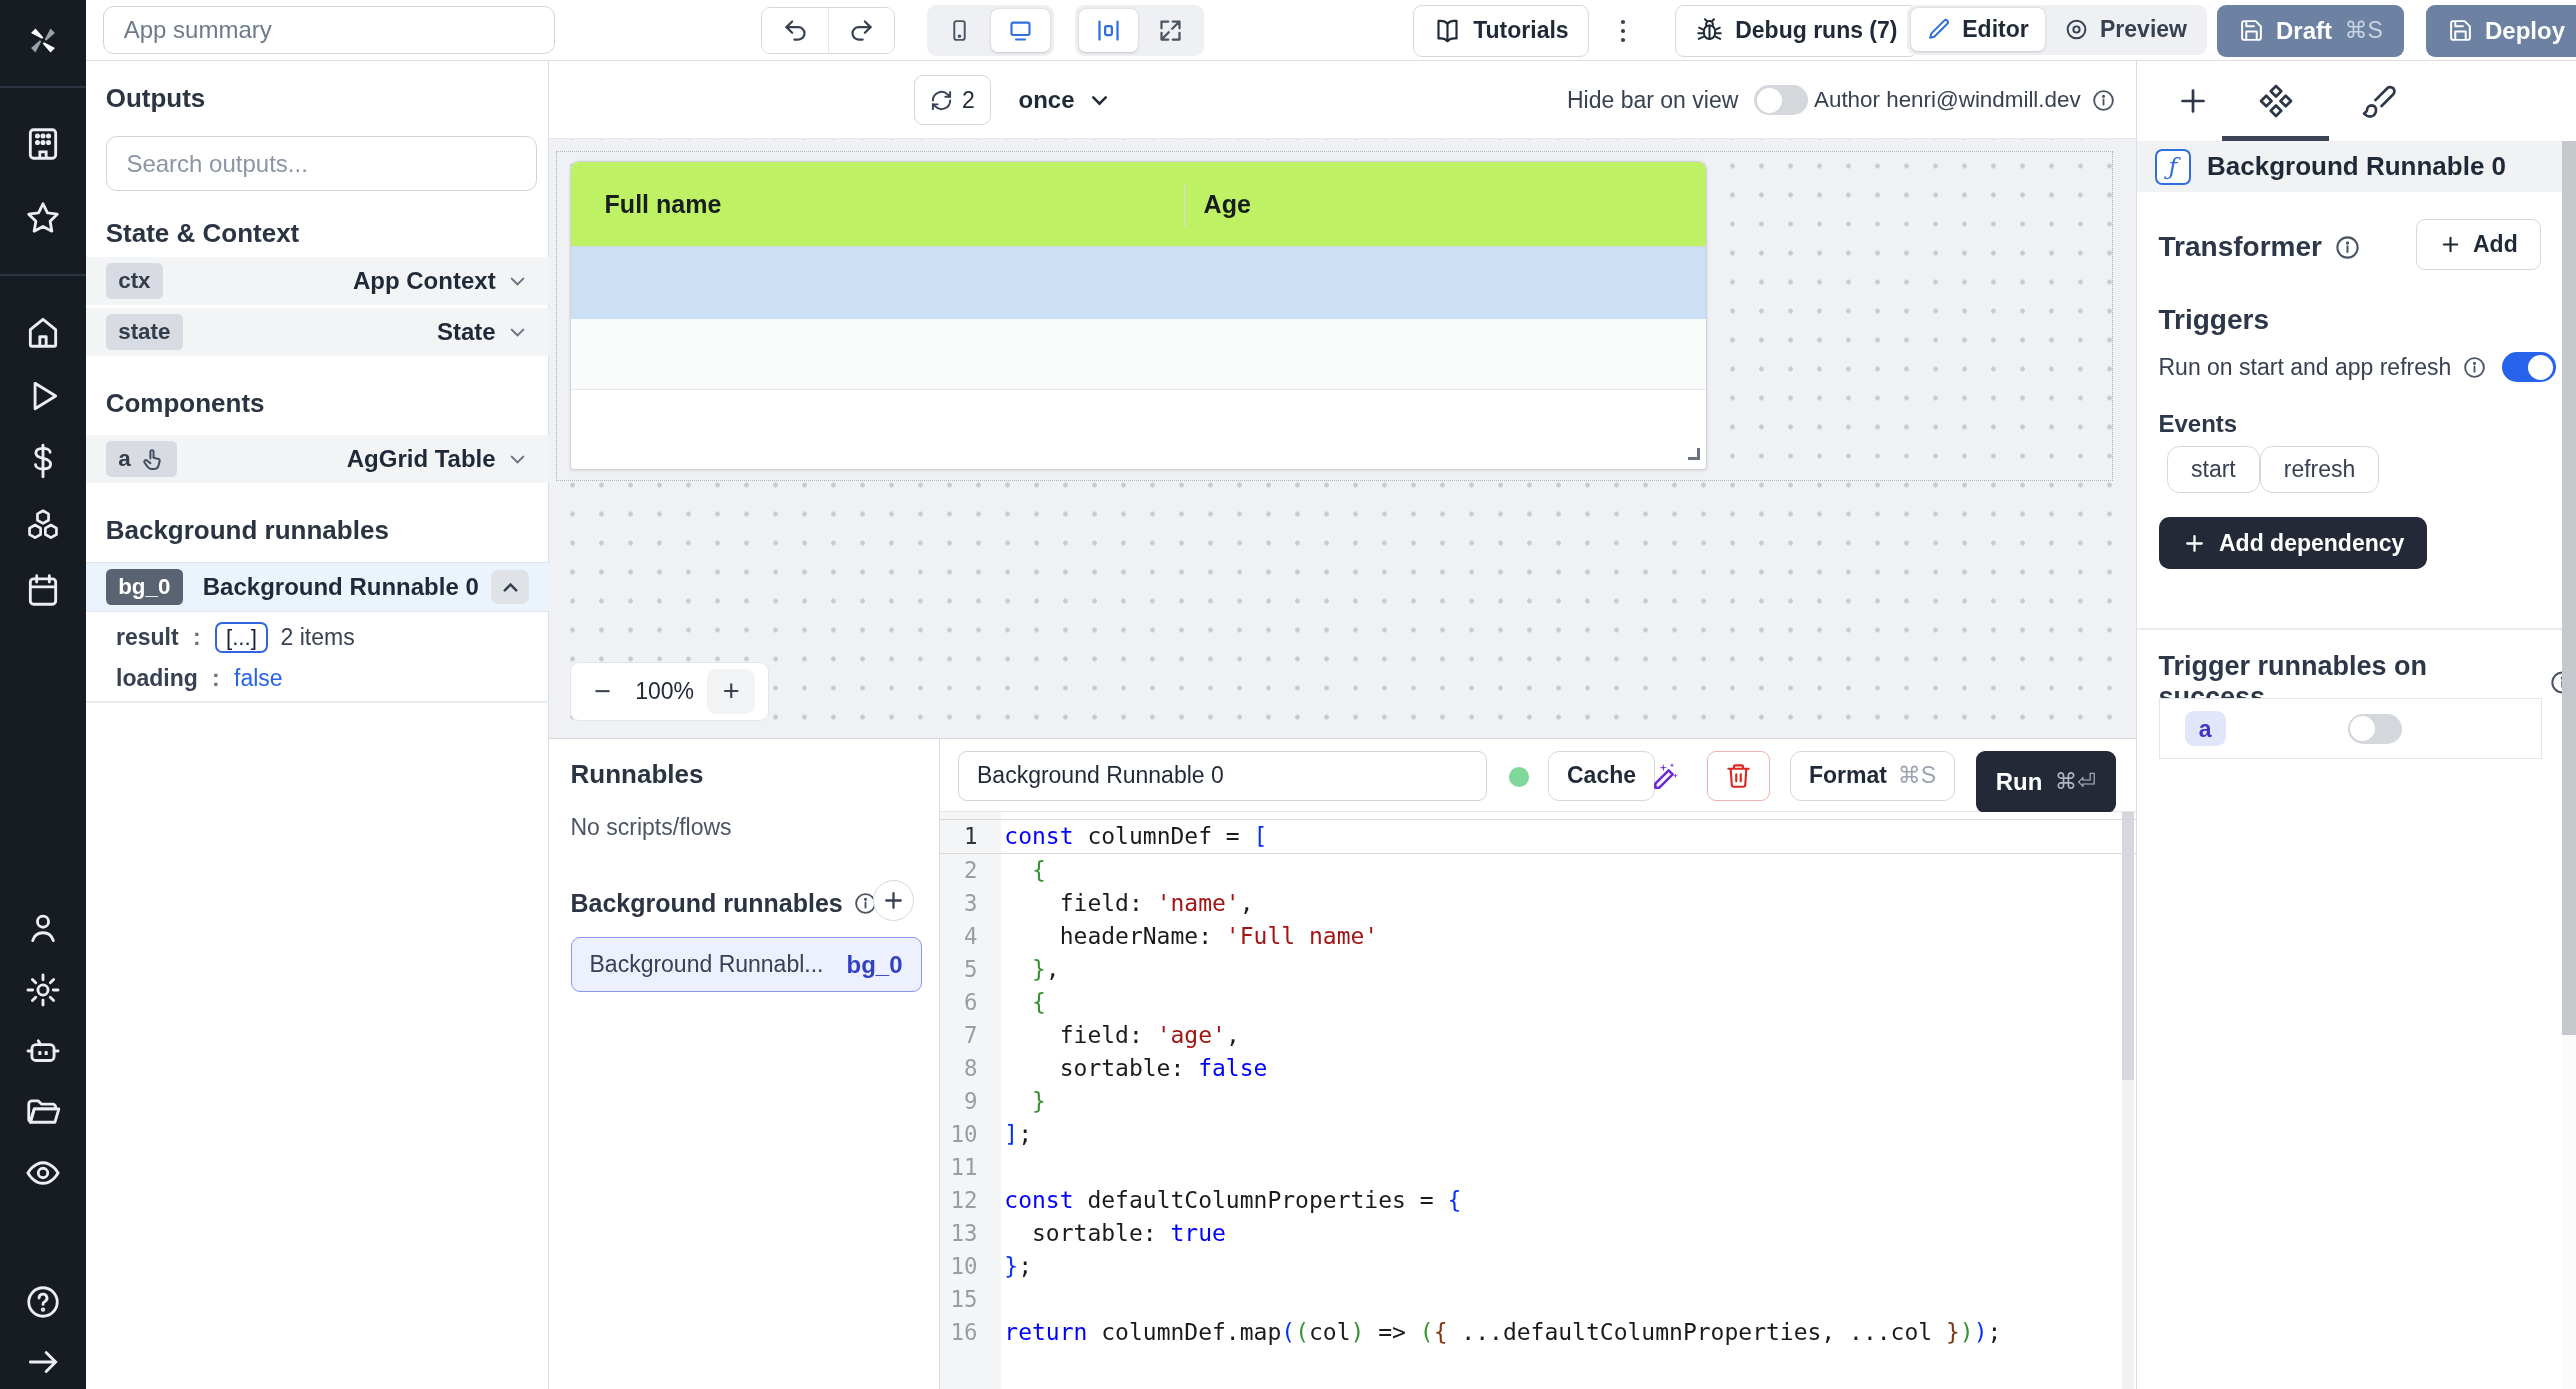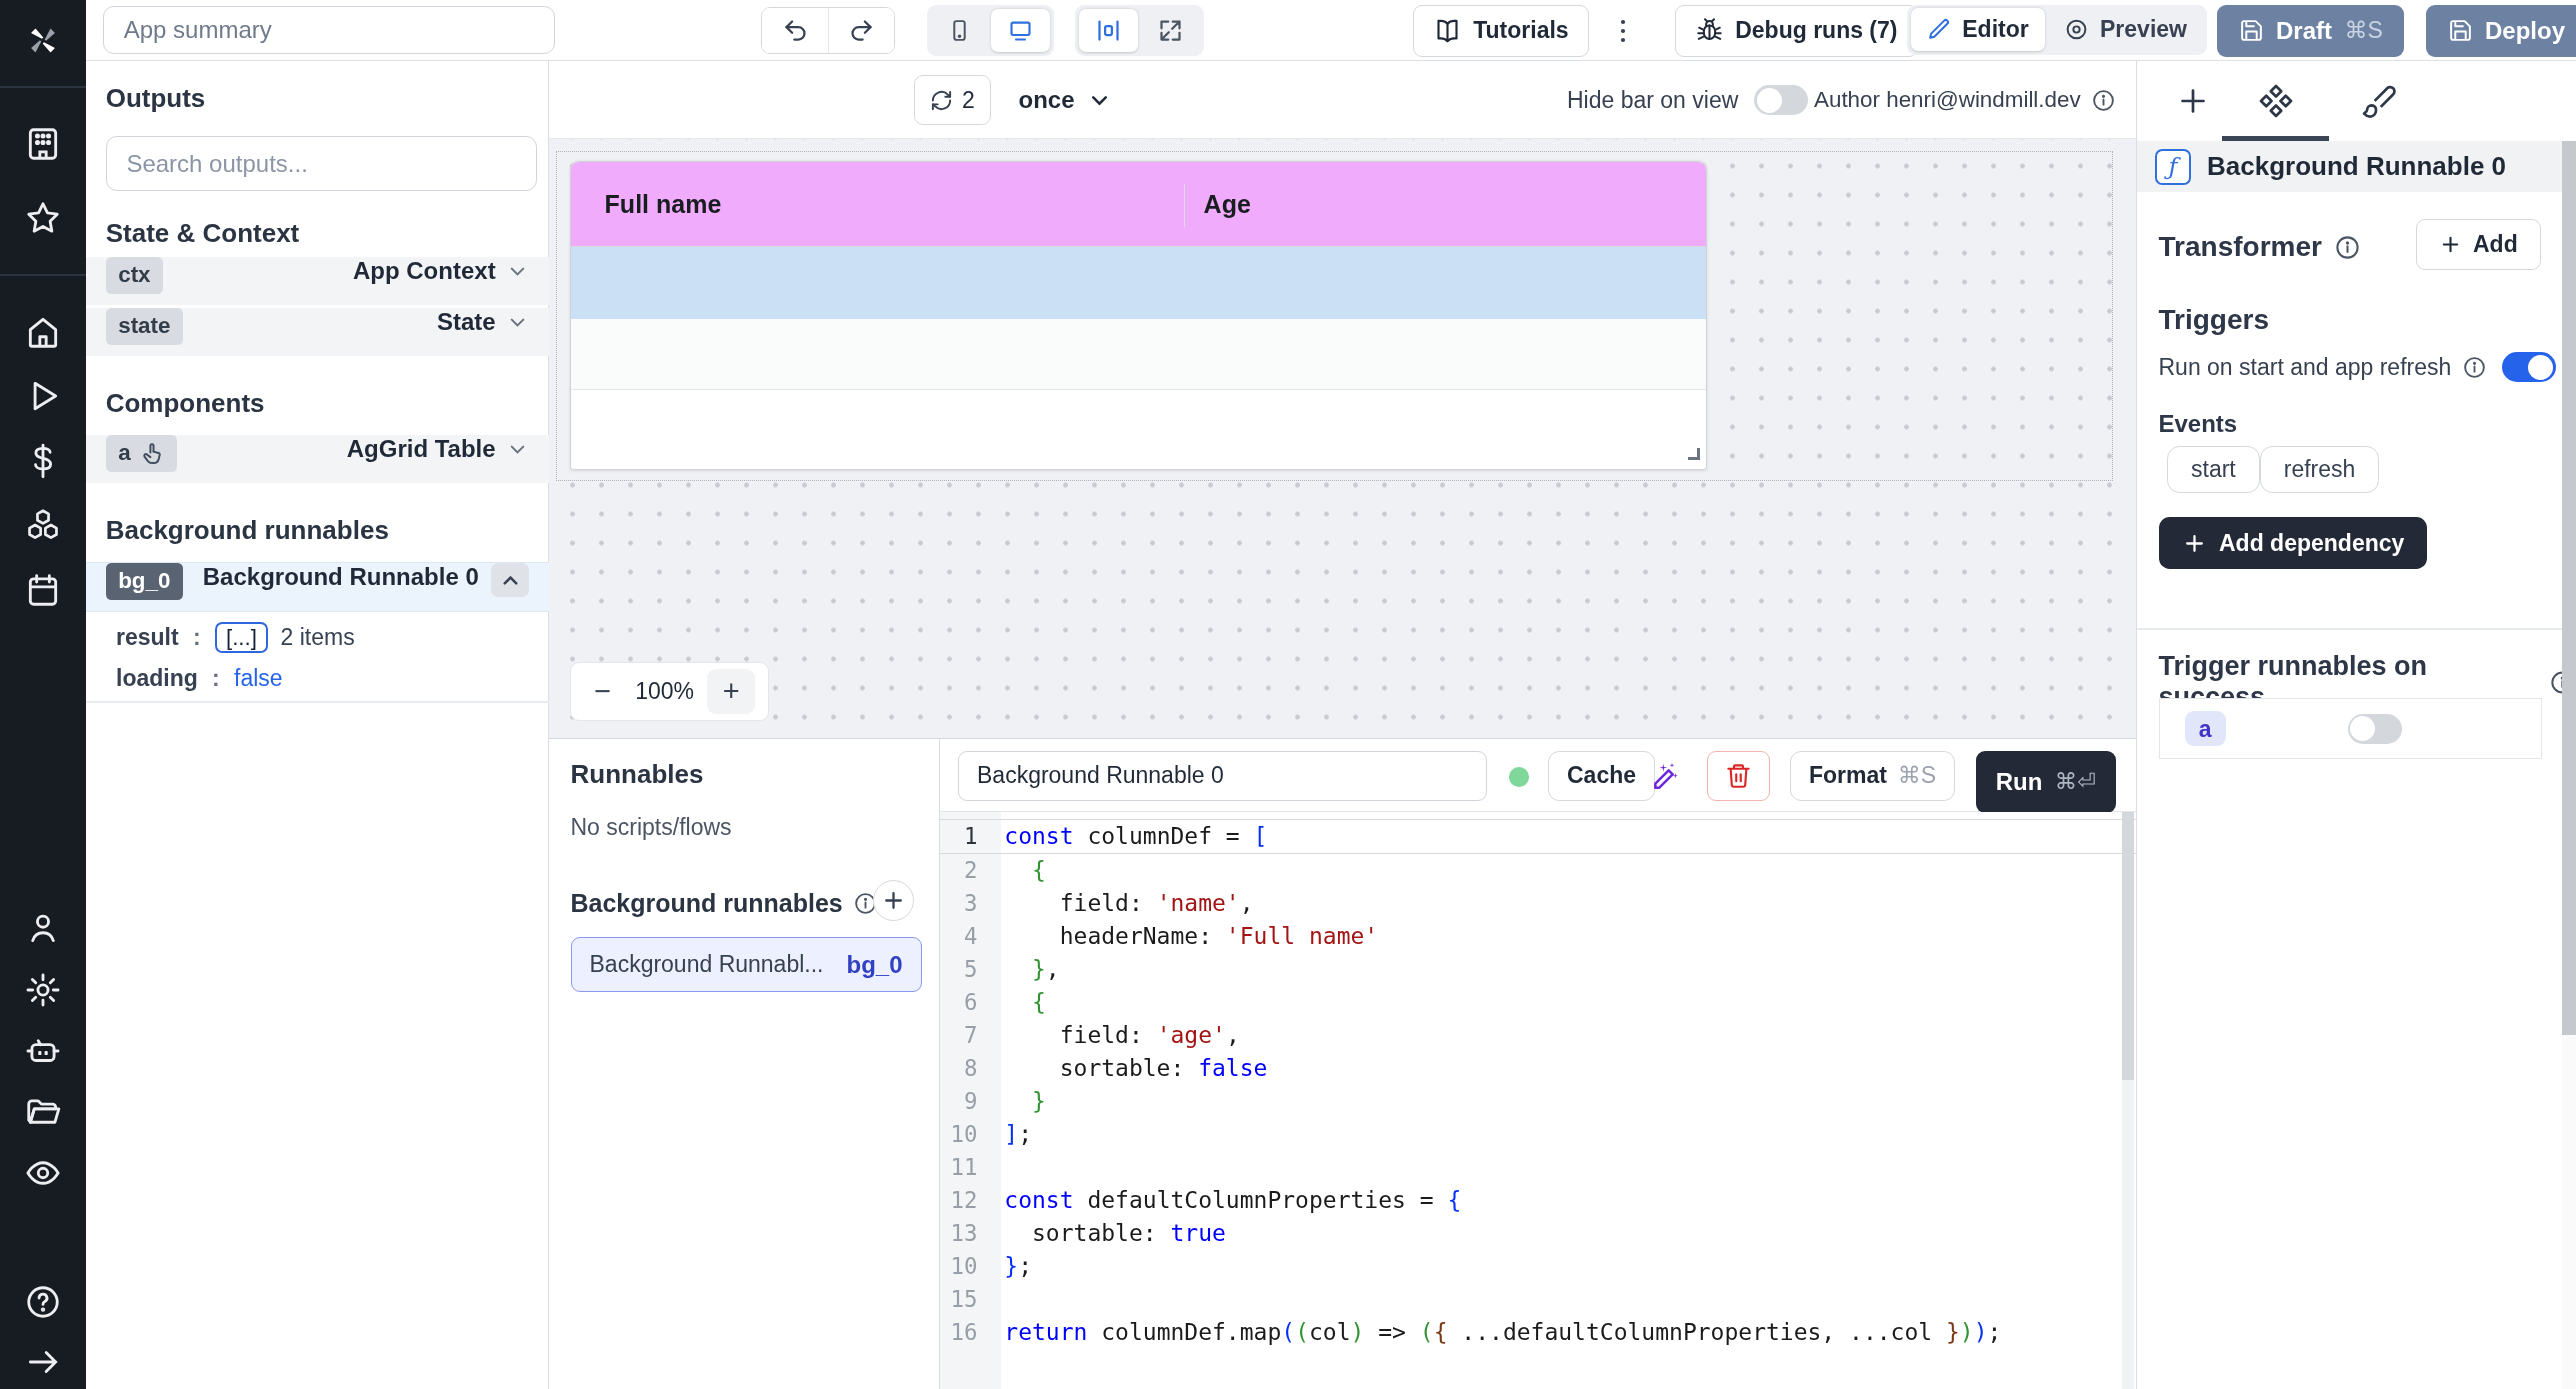--- a/index.html
+++ b/index.html
@@ -26,21 +26,21 @@
   .seg .sbtn.active { background:#fff; box-shadow:0 0.9px 2.7px rgba(0,0,0,.18); color:#1f2937; }
   .tb-btn { position:absolute; top:4.5px; height:52px; display:flex; align-items:center; justify-content:center; gap:12.5px; border:1.8px solid #d4d8dd; border-radius:9px; background:#fff; font-size:23px; font-weight:700; color:#1f2937; padding:0 19.7px; }
   .tb-solid { position:absolute; top:4.5px; height:52px; display:flex; align-items:center; justify-content:center; gap:12.5px; border-radius:9px; background:#6d82a3; color:#fff; font-size:24px; font-weight:700; padding:0 21.5px; }
   .tb-solid .shortcut { color:#c9d3e1; font-weight:400; font-size:23px; }
 
   
   .lpanel { position:absolute; left:86px; top:61px; width:463px; height:1329px; background:#fff; border-right:1.8px solid #dadde2;padding-left:8px; }
   .lp-h { position:absolute; left:19.7px; font-size:26px; font-weight:700; color:#2b3442; }
   .lp-search { position:absolute; left:19.7px; top:75px; width:431px; height:55px; border:1.8px solid #cfd4da; border-radius:10.7px; padding:0 19.7px; font-size:24px; color:#374151; outline:none; font-family:"Liberation Sans",sans-serif; }
   .lp-search::placeholder { color:#8b95a5; }
-  .lp-row { position:absolute; left:0; width:463px; height:48px; background:#f2f4f6; display:flex; align-items:flex-start; padding:0 19.7px; }
+  .lp-row { position:absolute; left:0; width:463px; height:48px; background:#f2f4f6; display:flex; align-items:center; padding:0 19.7px; }
   .badge { background:#d8dce2; color:#333c49; font-weight:700; font-size:22.4px; border-radius:5.4px; padding:5.4px 12.5px; display:inline-flex; align-items:center; gap:9px; }
   .lp-row .rowtype { margin-left:auto; font-weight:700; font-size:24px; color:#1f2937; display:flex; align-items:center; gap:10.7px; }
   .chev { color:#6b7280; }
   .bg0-row { background:#ebf3fc; border-top:1.8px solid #dde7f2; border-bottom:1.8px solid #dde7f2; }
   .badge-dark { background:#5a6372; color:#fff; font-weight:700; font-size:22.4px; border-radius:5.4px; padding:5.4px 12.5px; }
   .chevup-btn { margin-left:12.5px; width:38px; height:34px; background:#dfe3e8; border-radius:7.2px; display:flex; align-items:center; justify-content:center; color:#374151; }
   .kv-row { position:absolute; left:0; width:463px; height:41px; display:flex; align-items:center; padding:0 30px; font-size:23px; }
   .kv-key { font-weight:700; color:#374151; }
   .kv-colon { color:#6b7280; margin:0 14.3px; font-weight:700; }
   .chip-arr { border:2.2px solid #2f66de; border-radius:7.2px; padding:0.9px 9px; color:#16213a; font-size:22.4px; }
@@ -57,21 +57,21 @@
   .toggle.off { background:#d4d7dc; }
   .toggle.on  { background:#2563eb; }
   .toggle .knob { position:absolute; top:2.7px; width:25px; height:25px; border-radius:50%; background:#fff; }
   .toggle.off .knob { left:2.7px; }
   .toggle.on .knob { right:2.7px; }
 
   .canvas { position:absolute; left:549px; top:139px; width:1587px; height:599px; background:#f0f1f4;
             background-image:radial-gradient(#c7cad0 2.2px, transparent 2.3px); background-size:29px 29px; background-position:9px 12.5px; }
   .grid-cell { position:absolute; left:7.2px; top:11.6px; width:1557px; height:330px; border:1.8px dotted #aeb3bb; }
   .agtable { position:absolute; left:20.6px; top:22.4px; width:1137px; height:309px; background:#fff; border:1.8px solid #cfd2d6; border-radius:9px 9px 3.6px 3.6px; box-shadow:0 0.9px 3.6px rgba(0,0,0,.10); overflow:hidden; }
-  .ag-head { height:85px; background:#f0abfc; border-bottom:1.8px solid #d7dadd; position:relative; display:flex; align-items:center;text-align:right; }
+  .ag-head { height:85px; background:#bef264; border-bottom:1.8px solid #d7dadd; position:relative; display:flex; align-items:center;text-align:right; }
   .ag-h1 { position:absolute; left:34px; font-size:25px; font-weight:700; color:#181d1f; }
   .ag-h2 { position:absolute; left:633px; font-size:25px; font-weight:700; color:#181d1f; }
   .ag-hdiv { position:absolute; left:613px; top:21.5px; width:1.8px; height:43px; background:#d9dcdf; }
   .ag-row1 { height:72px; background:#cbdff5; }
   .ag-row2 { height:71px; background:#fafbfb; border-bottom:1.8px solid #e4e7ea; }
   .ag-row3 { height:75px; background:#fff; position:relative; }
   .ag-handle { position:absolute; right:5.4px; bottom:5.4px; width:12.5px; height:12.5px; border-right:3.6px solid #6b7280; border-bottom:3.6px solid #6b7280; }
   .zoombar { position:absolute; left:20.6px; top:523px; width:199px; height:59px; background:#fff; border:1.8px solid #e3e6ea; border-radius:9px; display:flex; align-items:center; padding:0 12.5px; }
   .zoombar .zminus { font-size:29px; color:#374151; width:39px; text-align:center; }
   .zoombar .zlevel { font-size:23px; color:#1f2937; flex:1; text-align:center; }

